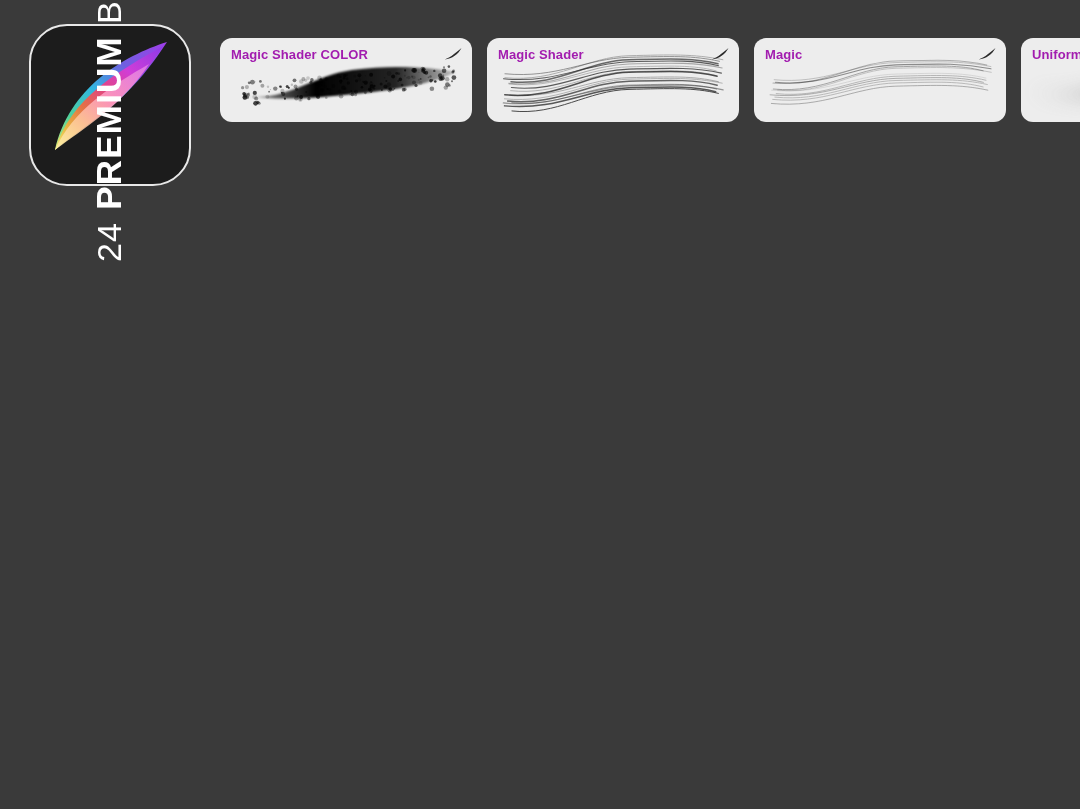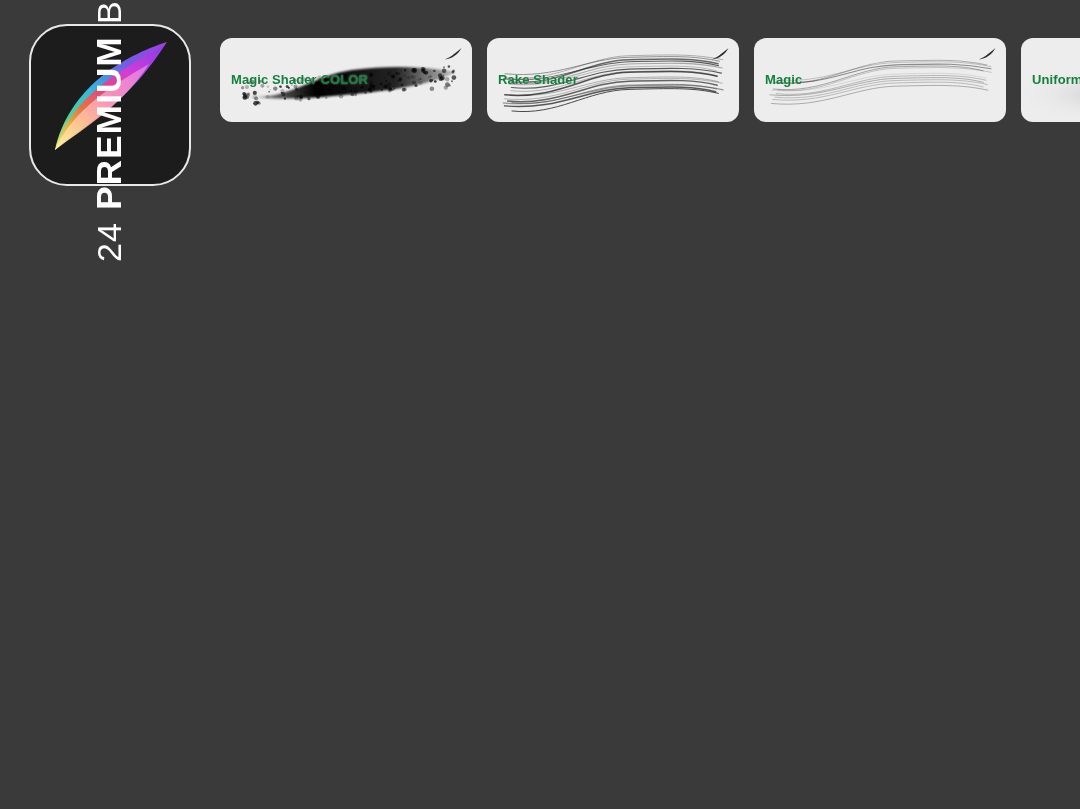--- a/index.html
+++ b/index.html
@@ -70,25 +70,24 @@
     border-radius: 12px;
     background: #ededed;
     overflow: hidden;
   }
 
   .brush-label {
     position: absolute;
     left: 11px; top: 9px;
     font-size: 13px;
     font-weight: 700;
-    color: #15803d;
+    color: #a21caf;
     letter-spacing: .1px;
     z-index: 3;
     text-shadow: 0 0 2px rgba(237,237,237,.55);
-    margin-top: 25px;
   }
 
   .brush-icon {
     position: absolute;
     right: 8px; top: 8px;
     width: 22px; height: 16px;
     z-index: 4;
   }
   .brush-icon svg { display: block; }
 
@@ -361,21 +360,21 @@
             <path d="M 17.77043889183551 56.8143108477816 C 70 61.8143108477816, 100 35.1856891522184, 142 34.1856891522184 S 206 32.1856891522184, 230.15711223194376 38.1856891522184" fill="none" stroke="#222" stroke-width="1.50" opacity="0.77" stroke-linecap="round" filter="url(#rk21)"></path>
             <path d="M 22.87283219769597 56.68162197479978 C 70 61.68162197479978, 100 40.69113723607734, 142 39.69113723607734 S 206 37.69113723607734, 231.3745496137999 43.69113723607734" fill="none" stroke="#222" stroke-width="1.00" opacity="0.32" stroke-linecap="round" filter="url(#rk21)"></path>
             <path d="M 17.385545316152275 60.82633502129465 C 70 65.82633502129465, 100 42.17229424696416, 142 41.17229424696416 S 206 39.17229424696416, 235.17804809333757 45.17229424696416" fill="none" stroke="#222" stroke-width="0.83" opacity="0.35" stroke-linecap="round" filter="url(#rk21)"></path>
             <path d="M 20.67044943012297 63.10399547452107 C 70 68.10399547452107, 100 44.16660021292046, 142 43.16660021292046 S 206 41.16660021292046, 230.1983551676385 47.16660021292046" fill="none" stroke="#222" stroke-width="1.49" opacity="0.68" stroke-linecap="round" filter="url(#rk21)"></path>
             <path d="M 16.363013916648924 64.96040873136371 C 70 69.96040873136371, 100 48.786585927940905, 142 47.786585927940905 S 206 45.786585927940905, 236.10028977924958 51.786585927940905" fill="none" stroke="#222" stroke-width="1.26" opacity="0.44" stroke-linecap="round" filter="url(#rk21)"></path>
             <path d="M 24.78004789352417 64.53019685531035 C 70 69.53019685531035, 100 48.07711195992306, 142 47.07711195992306 S 206 45.07711195992306, 229.58064804738387 51.07711195992306" fill="none" stroke="#222" stroke-width="0.60" opacity="0.65" stroke-linecap="round" filter="url(#rk21)"></path>
             <path d="M 17.560870721004903 67.85053248796612 C 70 72.85053248796612, 100 50.749381492845714, 142 49.749381492845714 S 206 47.749381492845714, 228.69756041513756 53.749381492845714" fill="none" stroke="#222" stroke-width="1.45" opacity="0.74" stroke-linecap="round" filter="url(#rk21)"></path>
             <path d="M 24.945964192971587 72.96072557428852 C 70 77.96072557428852, 100 52.38369172485545, 142 51.38369172485545 S 206 49.38369172485545, 231.40898575959727 55.38369172485545" fill="none" stroke="#222" stroke-width="0.98" opacity="0.82" stroke-linecap="round" filter="url(#rk21)"></path>
           </svg>
         </div>
-        <div class="brush-label">Rake Shader</div>
+        <div class="brush-label">Magic Shader</div>
         <div class="brush-icon">
           <svg width="22" height="16" viewBox="0 0 22 16">
             <path d="M2.5 13.5 C 7 12, 12 8.5, 19.5 2 C 16 8.5, 10.5 12.5, 2.5 13.5 Z" fill="#2b2b2b"></path>
           </svg>
         </div>
       </div>
       <div class="brush-card">
         <div class="stroke-area">
           <svg class="art" width="252" height="84" viewBox="0 0 252 84">
             <defs>

